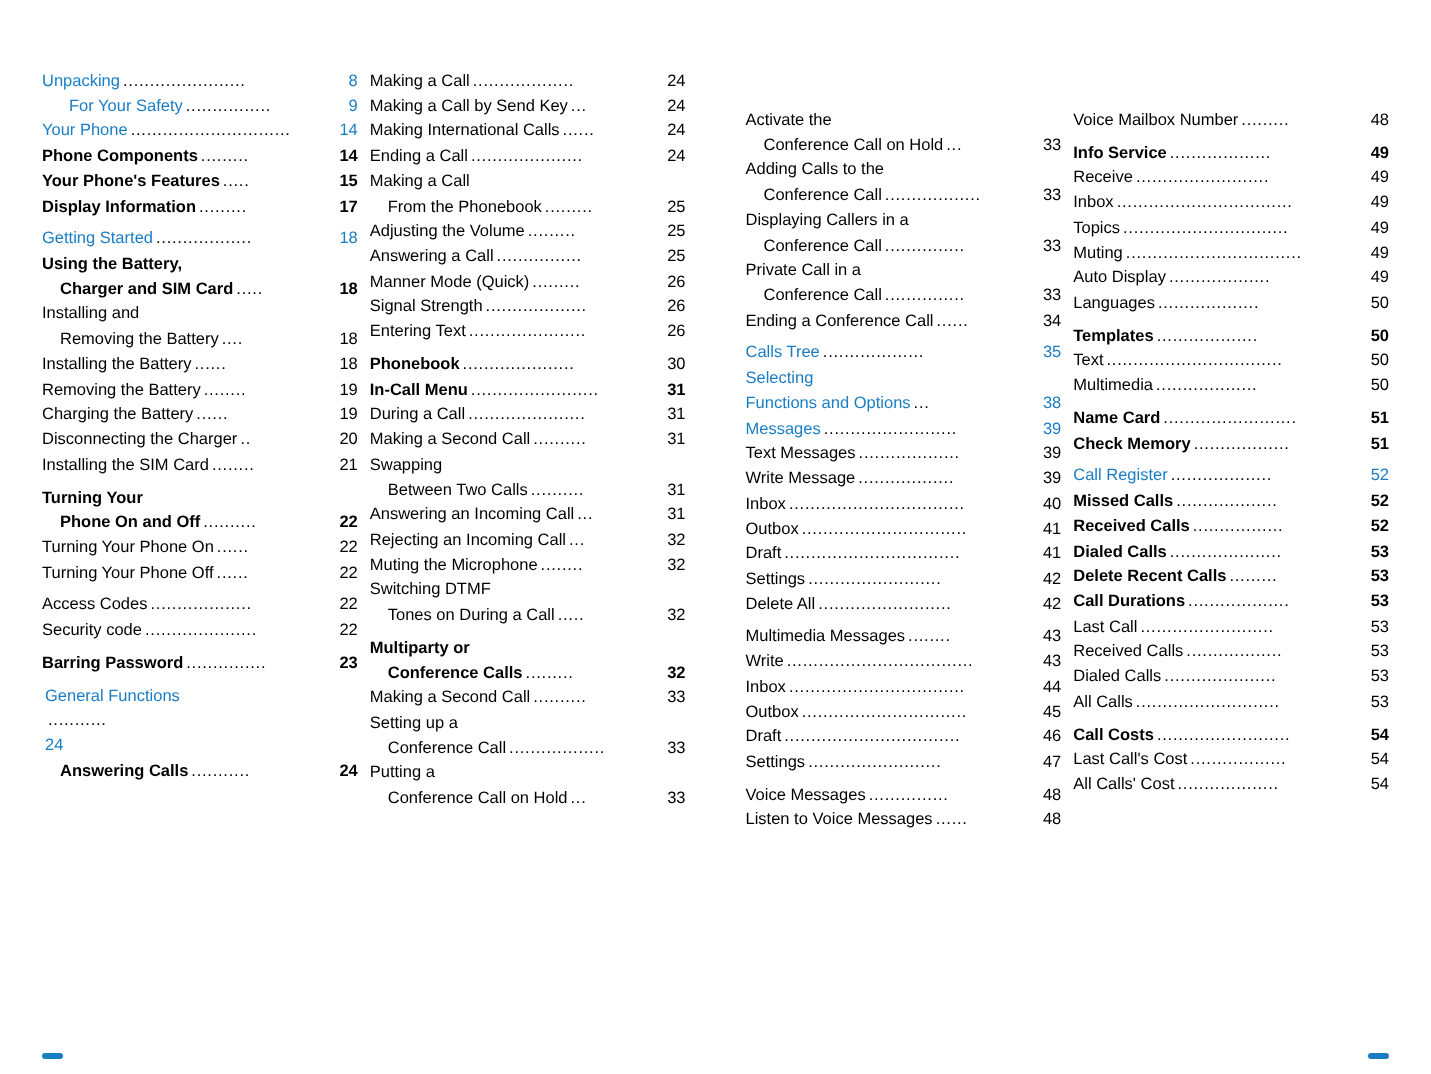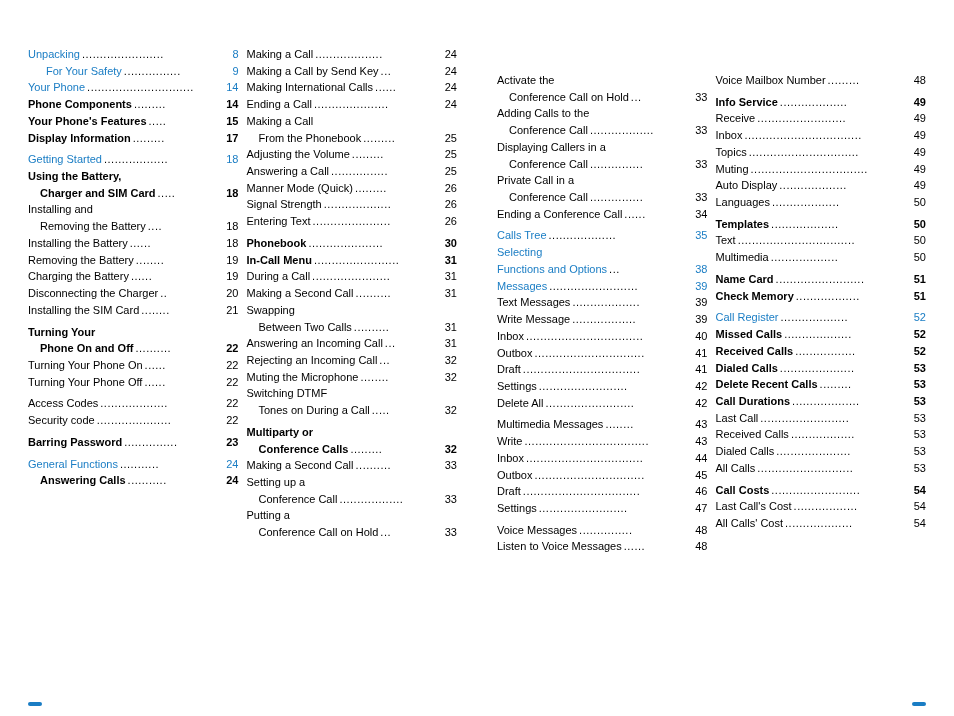--- a/index.html
+++ b/index.html
@@ -179,21 +179,21 @@
             <span style="flex: 1 1 0%; overflow: hidden; letter-spacing: 0.5px; padding-left: 2px;">.....................</span>
             <span style="flex-shrink: 0; margin-left: 2px;">22</span>
           </div>
           <div style="height: 5px;"></div>
           <div style="display: flex; align-items: baseline; line-height: 1.52; white-space: nowrap;">
             <span style="padding-left: 0px; flex-shrink: 0; font-weight: bold;">Barring Password</span>
             <span style="flex: 1 1 0%; overflow: hidden; letter-spacing: 0.5px; padding-left: 2px;">...............</span>
             <span style="flex-shrink: 0; margin-left: 2px; font-weight: bold;">23</span>
           </div>
           <div style="height: 5px;"></div>
-          <div style="display: flex; align-items: baseline; line-height: 1.52; white-space: nowrap;">
+          <div style="display: flex; align-items: baseline; line-height: 1.52; white-space: nowrap; flex-direction: column;">
             <span style="padding-left: 0px; flex-shrink: 0; color: rgb(26, 125, 196); font-weight: normal;">General Functions</span>
             <span style="flex: 1 1 0%; overflow: hidden; letter-spacing: 0.5px; padding-left: 2px;">...........</span>
             <span style="flex-shrink: 0; margin-left: 2px; color: rgb(26, 125, 196);">24</span>
           </div>
           <div style="display: flex; align-items: baseline; line-height: 1.52; white-space: nowrap;">
             <span style="padding-left: 12px; flex-shrink: 0; font-weight: bold;">Answering Calls</span>
             <span style="flex: 1 1 0%; overflow: hidden; letter-spacing: 0.5px; padding-left: 2px;">...........</span>
             <span style="flex-shrink: 0; margin-left: 2px; font-weight: bold;">24</span>
           </div>
         </div>
@@ -249,21 +249,21 @@
           </div>
           <div style="display: flex; align-items: baseline; line-height: 1.52; white-space: nowrap;">
             <span style="padding-left: 0px; flex-shrink: 0;">Entering Text</span>
             <span style="flex: 1 1 0%; overflow: hidden; letter-spacing: 0.5px; padding-left: 2px;">......................</span>
             <span style="flex-shrink: 0; margin-left: 2px;">26</span>
           </div>
           <div style="height: 5px;"></div>
           <div style="display: flex; align-items: baseline; line-height: 1.52; white-space: nowrap;">
             <span style="padding-left: 0px; flex-shrink: 0; font-weight: bold;">Phonebook</span>
             <span style="flex: 1 1 0%; overflow: hidden; letter-spacing: 0.5px; padding-left: 2px;">.....................</span>
-            <span style="flex-shrink: 0; margin-left: 2px; font-weight: bold;">30</span>
+            <span style="flex-shrink: 0; margin-left: 2px; font-weight: normal;">30</span>
           </div>
           <div style="display: flex; align-items: baseline; line-height: 1.52; white-space: nowrap;">
             <span style="padding-left: 0px; flex-shrink: 0; font-weight: bold;">In-Call Menu</span>
             <span style="flex: 1 1 0%; overflow: hidden; letter-spacing: 0.5px; padding-left: 2px;">........................</span>
             <span style="flex-shrink: 0; margin-left: 2px; font-weight: bold;">31</span>
           </div>
           <div style="display: flex; align-items: baseline; line-height: 1.52; white-space: nowrap;">
             <span style="padding-left: 0px; flex-shrink: 0;">During a Call</span>
             <span style="flex: 1 1 0%; overflow: hidden; letter-spacing: 0.5px; padding-left: 2px;">......................</span>
             <span style="flex-shrink: 0; margin-left: 2px;">31</span>

